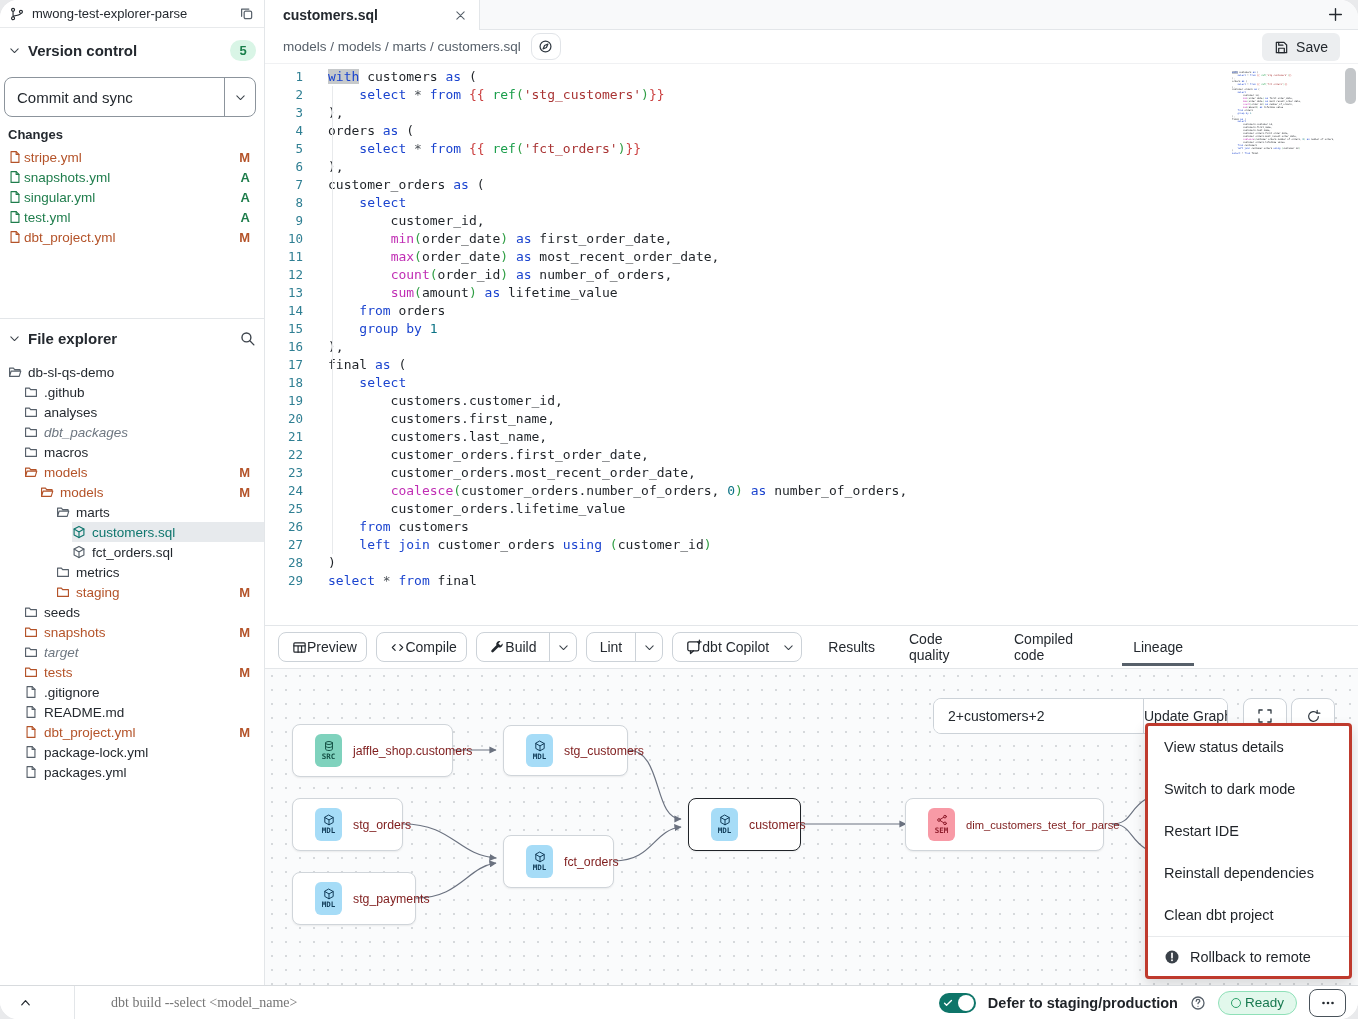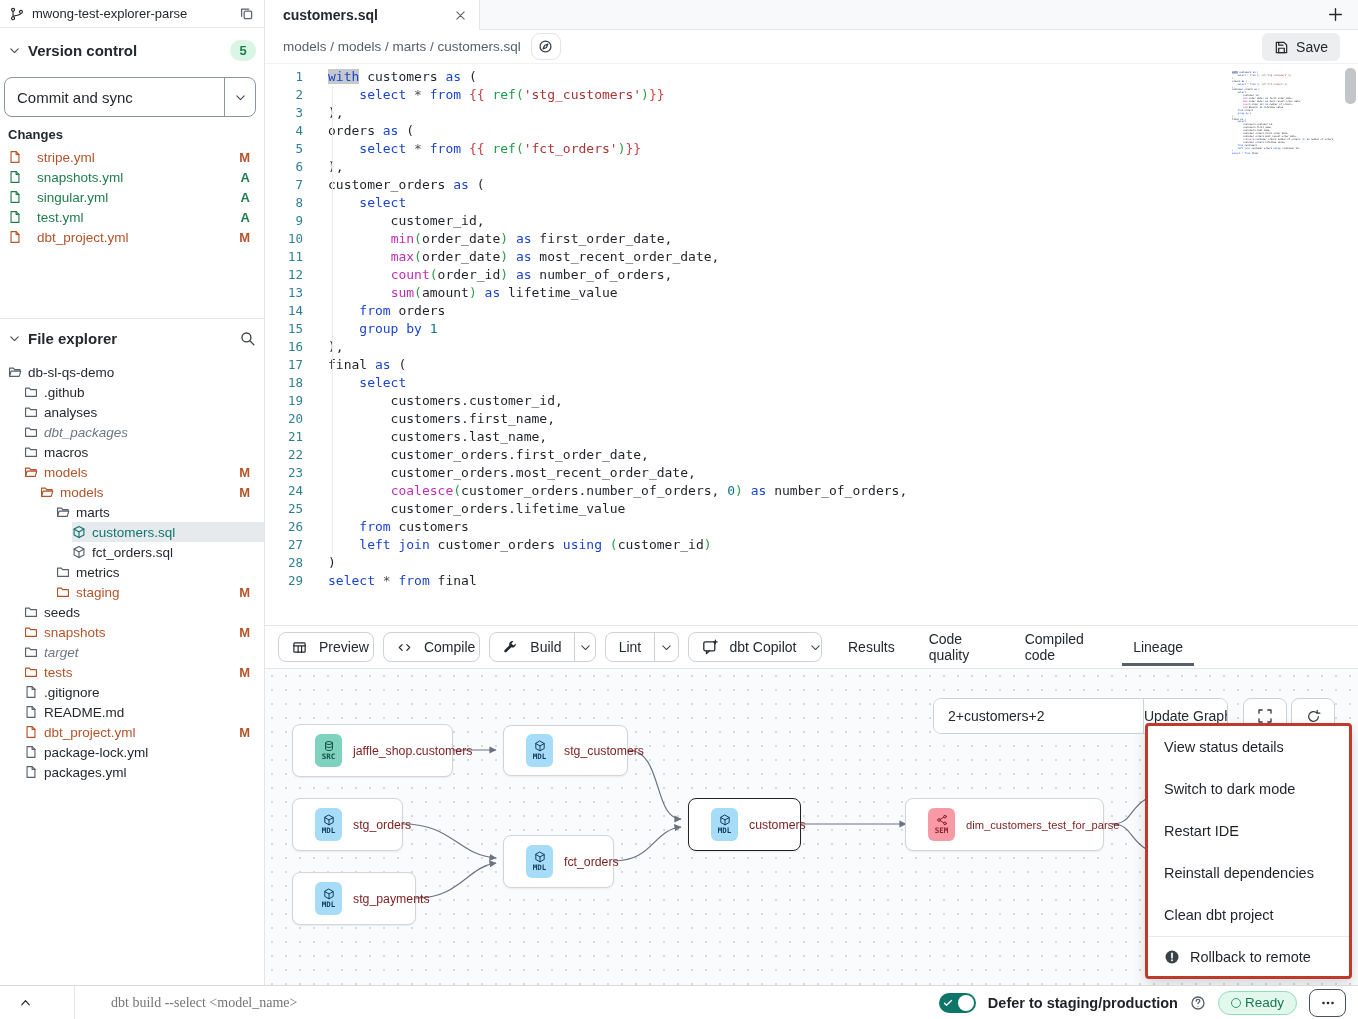--- a/index.html
+++ b/index.html
@@ -1,36 +1,36 @@
 <!DOCTYPE html>
 <html><head>
 <meta charset="utf-8">
 <style>
   html,body{margin:0;padding:0;background:#e9eaec;}
   *{box-sizing:border-box;}
   #app{position:relative;width:1358px;height:1019px;background:#fff;overflow:hidden;
-       font-family:"Liberation Sans",sans-serif;color:#24292f;}
+       font-family:"Liberation Sans",sans-serif;color:#24292f;border-radius:18px;}
   svg.ic{display:block;fill:none;stroke:currentColor;stroke-width:1.3;stroke-linecap:round;stroke-linejoin:round;}
 
   
   #sidebar{position:absolute;left:0;top:0;width:265px;height:985px;background:#fff;border-right:1px solid #e3e6e9;}
   .sb-top{position:absolute;left:0;top:0;right:0;height:28px;display:flex;align-items:center;
           padding:0 10px;border-bottom:1px solid #e8eaec;gap:8px;}
   .sb-top .branch-name{font-size:13px;color:#24292f;flex:1;white-space:nowrap;overflow:hidden;}
   .sec-header{position:absolute;left:0;right:0;height:28px;display:flex;align-items:center;padding:0 8px;gap:7px;}
   .sec-title{font-weight:bold;font-size:15px;}
   .badge-pill{margin-left:auto;min-width:26px;height:21px;border-radius:11px;background:#d9f5e6;
               color:#1a7f4b;font-size:13px;font-weight:bold;display:flex;align-items:center;justify-content:center;}
   .commit-btn{position:absolute;left:4px;top:77px;width:252px;height:40px;border:1px solid #8c949c;border-radius:8px;
               background:#fff;display:flex;align-items:stretch;overflow:hidden;}
   .commit-main{flex:1;display:flex;align-items:center;padding-left:12px;font-size:15px;cursor:pointer;}
   .commit-caret{width:31px;border-left:1px solid #8c949c;display:flex;align-items:center;justify-content:center;color:#3c434b;cursor:pointer;}
   .changes-label{position:absolute;left:8px;top:127px;font-size:13px;font-weight:bold;}
   .changes-list{position:absolute;left:0;right:0;top:147px;}
-  .chg-row{height:20px;display:flex;align-items:center;gap:15px;padding:0 14px 0 8px;font-size:13.5px;cursor:pointer;}
+  .chg-row{height:20px;display:flex;align-items:center;gap:2px;padding:0 14px 0 8px;font-size:13.5px;cursor:pointer;}
   .chg-row .fstatus{margin-left:auto;font-weight:bold;font-size:13px;}
   .chg-row.mod{color:#b45329;} .chg-row.add{color:#1f7d4c;}
   .fe-divider{position:absolute;left:0;right:0;top:318px;border-top:1px solid #e3e6e9;}
   .fe-header{top:324px;}
   .tree{position:absolute;left:0;right:0;top:362px;}
   .trow{height:20px;display:flex;align-items:center;gap:6px;margin-left:calc(8px + var(--depth,0)*16px);
         padding-right:14px;font-size:13.5px;cursor:pointer;color:#24292f;}
   .trow .ticon{color:#57606a;flex:0 0 auto;}
   .trow.muted{color:#6e7781;font-style:italic;}
   .trow.mod{color:#b45329;} .trow.mod .ticon{color:#b45329;}
@@ -68,21 +68,21 @@
   #minimap{position:absolute;right:48px;top:8px;width:78px;}
   #minimap .ct{display:block;margin:0;font-family:"DejaVu Sans Mono",monospace;font-size:2.3px;line-height:2.9px;white-space:pre;}
   .scrollbar{position:absolute;right:2px;top:4px;width:11px;height:550px;}
   .scroll-thumb{width:11px;height:36px;background:#c3c6c9;border-radius:5px;cursor:pointer;}
 
   
   #toolrow{position:absolute;left:265px;top:625px;right:0;height:44px;background:#fff;border-top:1px solid #e3e6e9;
            border-bottom:1px solid #e3e6e9;display:flex;align-items:center;padding-left:13px;gap:9px;}
   .tbtn{height:30px;border:1px solid #ccd2d8;border-radius:8px;background:#fff;display:flex;align-items:stretch;
         overflow:hidden;font-size:14px;color:#24292f;}
-  .tbtn-main{display:flex;align-items:center;gap:12px;padding:0 13px;cursor:pointer;white-space:nowrap;}
+  .tbtn-main{display:flex;align-items:center;gap:0;padding:0 13px;cursor:pointer;white-space:nowrap;}
   .tbtn-caret{width:30px;border-left:1px solid #ccd2d8;display:flex;align-items:center;justify-content:center;color:#3c434b;cursor:pointer;}
   .tbtn-caret-in{display:flex;align-items:center;padding-right:11px;color:#3c434b;cursor:pointer;}
   .rtabs{margin-left:auto;display:flex;align-items:center;height:44px;margin-right:158px;}
   .rtab{position:relative;height:36px;display:flex;align-items:center;padding:0 17px;font-size:14px;cursor:pointer;}
   .rtab.active::after{content:'';position:absolute;left:6px;right:6px;bottom:-1px;height:3px;background:#57606a;}
 
   
   #lineage{position:absolute;left:265px;top:669px;right:0;height:316px;background:#fafbfc;overflow:hidden;
            background-image:radial-gradient(#d6d9dc 1px,transparent 1px);background-size:14px 14px;}
   .lin-selector{position:absolute;left:668px;top:29px;width:295px;height:36px;border:1px solid #ccd2d8;border-radius:8px;

